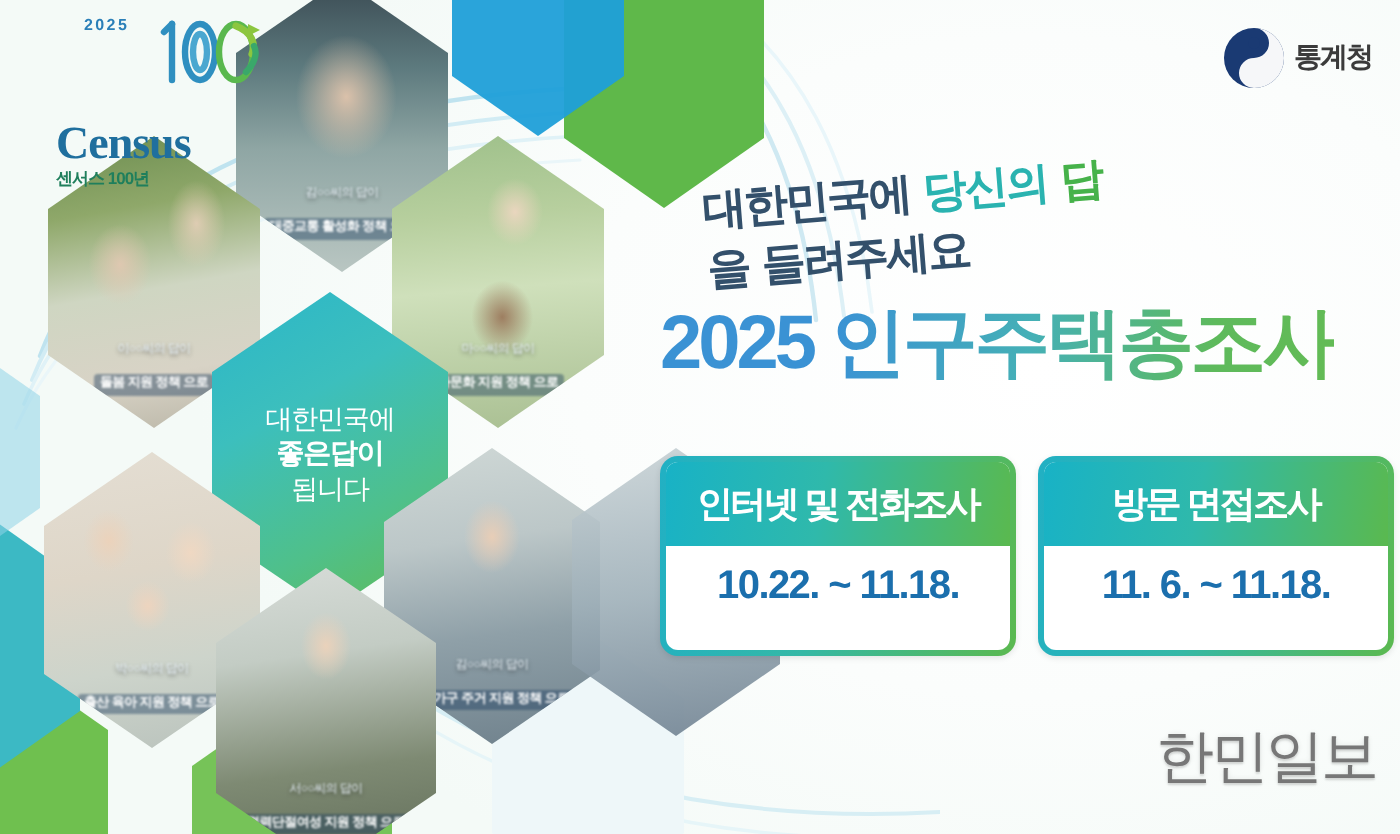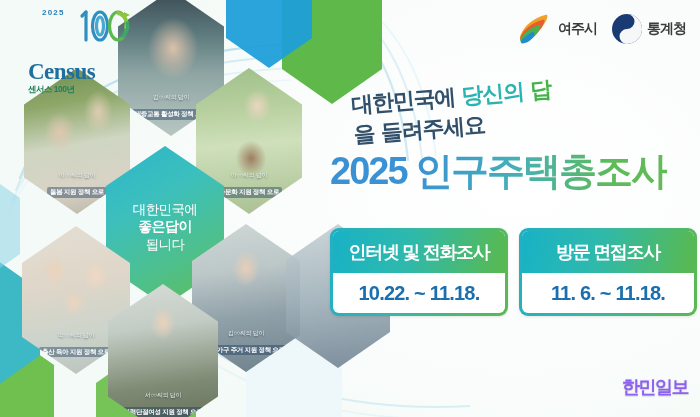--- a/index.html
+++ b/index.html
@@ -94,21 +94,21 @@
   #main-title {
     position:absolute; left:330px; top:146px;
     font-size:38px; font-weight:700; letter-spacing:-2px; white-space:nowrap;
     background:linear-gradient(95deg,#3a92d4 0%,#3a92d4 26%,#45b0b6 55%,#5eba5c 82%,#63bb55 100%);
     -webkit-background-clip:text; background-clip:text;
     -webkit-text-fill-color:transparent; color:transparent;
   }
 
   
   .info-box {
-    position:absolute; top:228px; width:178px; height:88px;
+    position:absolute; top:228px; width:178px; height:100px;
     border-radius:9px; overflow:hidden;
     background:#ffffff;
     border:3px solid transparent;
     background-image:
       linear-gradient(#fff,#fff),
       linear-gradient(100deg,#21b0c4 0%,#35b8a6 45%,#5bb94f 100%);
     background-origin:border-box;
     background-clip:padding-box,border-box;
     box-shadow:0 1px 3px rgba(0,0,0,.10);
   }
@@ -120,22 +120,22 @@
     color:#fff; font-size:18px; font-weight:700; letter-spacing:-1.3px; white-space:nowrap;
   }
   .info-date {
     height:40px; display:flex; align-items:center; justify-content:center;
     color:#1b6fad; font-size:20px; font-weight:700; letter-spacing:-.8px; white-space:nowrap;
   }
 
   
   #watermark {
     position:absolute; right:12px; bottom:18px;
-    font-size:18px; font-weight:700; letter-spacing:-1.5px;
-    color:#8b5cf6; text-shadow:0 0 3px rgba(0,0,0,.10), 0 1px 1px rgba(120,120,120,.25);
+    font-size:29px; font-weight:400; letter-spacing:-1.5px;
+    color:#737373; text-shadow:0 0 3px rgba(0,0,0,.10), 0 1px 1px rgba(120,120,120,.25);
     opacity:.97;
   }
 </style>
 </head>
 <body>
 
 <div id="stage">
 
   <div class="bg-wash"></div>
 
@@ -261,29 +261,20 @@
         <ellipse cx="44" cy="20" rx="8.5" ry="14" stroke="#5ab84e"></ellipse>
         <path d="M44,7 C52,10 54,16 52,21" stroke="#8cc63f" stroke-width="3.6"></path>
         <path d="M49,30 C53,26 55,21 53,17" stroke="#3aa86a" stroke-width="3.2"></path>
       </g>
       <path d="M50,6 L56,9 L50,12 Z" fill="#8cc63f"></path>
     </svg>
   </div>
 
   <div id="gov-logos">
     <div class="gov-item">
-      <svg width="38" height="34" viewBox="0 0 38 34">
-        <path d="M29,3 C18,6 9,13 5,22 C3,26 4,29 8,28 C16,26 25,18 30,9 C32,5 32,2 29,3 Z" fill="#f0a12a"></path>
-        <path d="M26,8 C16,11 8,17 5,24 C3,28 5,30 9,29 C16,27 23,21 27,13 C29,9 29,7 26,8 Z" fill="#e8542c" opacity=".9"></path>
-        <path d="M22,13 C14,16 8,21 5,26 C3,29 5,31 9,30 C15,28 20,24 23,18 C25,15 25,12 22,13 Z" fill="#4caf50"></path>
-        <path d="M16,20 C11,23 7,26 5,29 C4,31 6,32 9,31 C13,30 16,27 18,24 C19,21 18,19 16,20 Z" fill="#1f8ccd"></path>
-      </svg>
-      <span class="gov-label">여주시</span>
-    </div>
-    <div class="gov-item">
       <svg width="32" height="32" viewBox="0 0 32 32">
         <circle cx="16" cy="16" r="15" fill="#1a3a73"></circle>
         <path d="M16,1 A15,15 0 0,1 16,31 A7.5,7.5 0 0,1 16,16 A7.5,7.5 0 0,0 16,1 Z" fill="#ffffff" opacity=".96"></path>
         <circle cx="16" cy="8.5" r="3" fill="#1a3a73"></circle>
       </svg>
       <span class="gov-label">통계청</span>
     </div>
   </div>
 
   <div id="headline">

